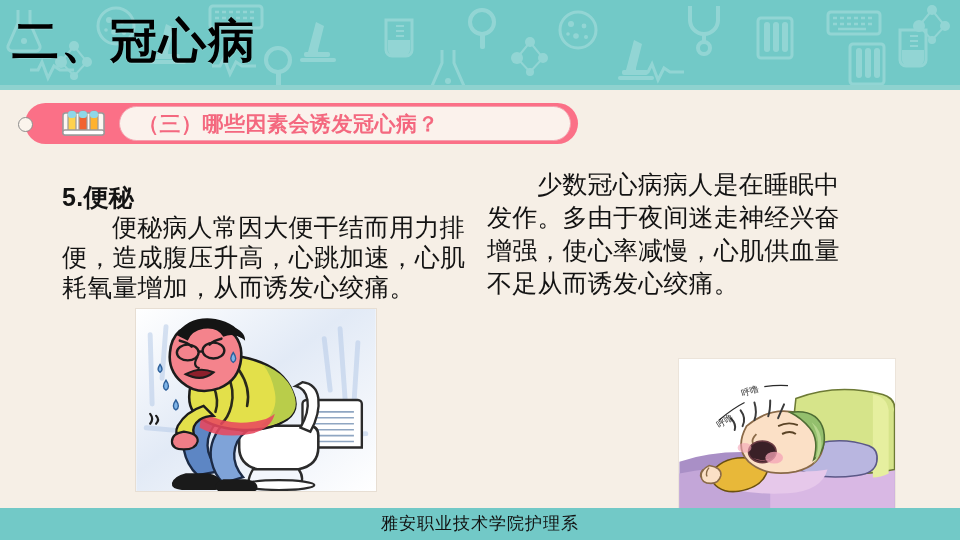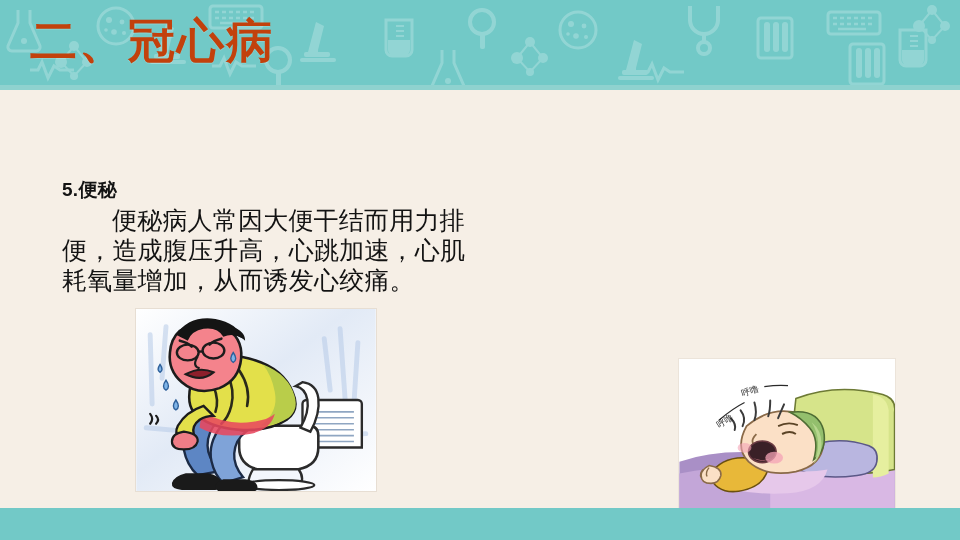--- a/index.html
+++ b/index.html
@@ -48,25 +48,25 @@
   }
   .header-underline2 {
     position: absolute;
     left: 0; top: 90px;
     width: 960px;
     height: 3px;
     background: #f6efe6;
   }
   .slide-title {
     position: absolute;
-    left: 30px;
+    left: 12px;
     top: 6px;
     font-size: 47px;
     font-weight: bold;
-    color: #c2410c;
+    color: #000000;
     letter-spacing: 2px;
     line-height: 70px;
     white-space: nowrap;
     z-index: 4;
     text-shadow: 0 1px 0 rgba(255,255,255,.18);
   }
 
   
   .banner {
     position: absolute;
@@ -130,24 +130,24 @@
 
   
   .col {
     position: absolute;
     color: #131313;
   }
   .col-left  { left: 62px;  top: 168px; width: 412px; }
   .col-right { left: 487px; top: 168px; width: 360px; }
 
   .col-head {
-    font-size: 19px;
+    font-size: 25px;
     font-weight: bold;
     line-height: 26px;
-    margin: 9px 0 2px 0;
+    margin: 16px 0 2px 0;
     letter-spacing: .3px;
   }
   .col-body {
     font-size: 25px;
     line-height: 30px;
     letter-spacing: .2px;
     text-indent: 2em;
     margin: 0;
   }
   .col-right .col-body { line-height: 33px; }
@@ -284,27 +284,46 @@
         <use href="#flask" x="430" y="48"></use>
         <use href="#mag" x="262" y="44"></use>
       </g>
     </svg>
   </div>
   <div class="header-underline"></div>
   <div class="header-underline2"></div>
 
   <div class="slide-title">二、冠心病</div>
 
+  <div class="banner">
+    <div class="banner-pill"></div>
+    <div class="banner-inner"></div>
+    <div class="banner-dot"></div>
+
+    <svg class="tube-icon" viewBox="0 0 47 28">
+      <rect x="3" y="3" width="41" height="22" rx="2.5" fill="#fdf7f2" stroke="#9a9a9a" stroke-width="1.6"></rect>
+      <rect x="8" y="1" width="8" height="24" rx="4" fill="#ffd24d" stroke="#9a9a9a" stroke-width="1.2"></rect>
+      <rect x="19" y="1" width="8" height="24" rx="4" fill="#f2622f" stroke="#9a9a9a" stroke-width="1.2"></rect>
+      <rect x="30" y="1" width="8" height="24" rx="4" fill="#ffb22e" stroke="#9a9a9a" stroke-width="1.2"></rect>
+      <rect x="8" y="1" width="8" height="7" rx="3" fill="#8fd7e8"></rect>
+      <rect x="19" y="1" width="8" height="7" rx="3" fill="#8fd7e8"></rect>
+      <rect x="30" y="1" width="8" height="7" rx="3" fill="#8fd7e8"></rect>
+      <rect x="3" y="20" width="41" height="5" rx="2" fill="#ffffff" stroke="#9a9a9a" stroke-width="1.3"></rect>
+    </svg>
+
+    <div class="banner-text">（三）哪些因素会诱发冠心病？</div>
+  </div>
 
   <div class="col col-left">
     <p class="col-head">5.便秘</p>
     <p class="col-body">便秘病人常因大便干结而用力排便，造成腹压升高，心跳加速，心肌耗氧量增加，从而诱发心绞痛。</p>
   </div>
 
   <div class="col col-right">
+    <p class="col-body">少数冠心病病人是在睡眠中发作。多由于夜间迷走神经兴奋增强，使心率减慢，心肌供血量不足从而诱发心绞痛。</p>
   </div>
 
   <div class="photo photo-constipation">
     <svg viewBox="0 0 242 184" width="240" height="182">
       <defs>
         <linearGradient id="bgwash" x1="0" y1="0" x2="1" y2="1">
           <stop offset="0%" stop-color="#ffffff"></stop>
           <stop offset="45%" stop-color="#e2eaf6"></stop>
           <stop offset="100%" stop-color="#ffffff"></stop>
         </linearGradient>
@@ -453,14 +472,15 @@
       <g>
         <text x="40" y="70" font-family="'Liberation Sans', sans-serif" font-size="9" fill="#2a2a2a" transform="rotate(-32 40 70)">呼噜</text>
         <text x="64" y="38" font-family="'Liberation Sans', sans-serif" font-size="9" fill="#2a2a2a" transform="rotate(-18 64 38)">呼噜</text>
         <path d="M40 62 q14 -12 26 -18" stroke="#2a2a2a" stroke-width="1.2" fill="none"></path>
         <path d="M86 28 q14 -2 24 -1" stroke="#2a2a2a" stroke-width="1.2" fill="none"></path>
       </g>
     </svg>
   </div>
 
   <div class="footer"></div>
+  <div class="footer-text">雅安职业技术学院护理系</div>
 
 </div>
 
 </body></html>

